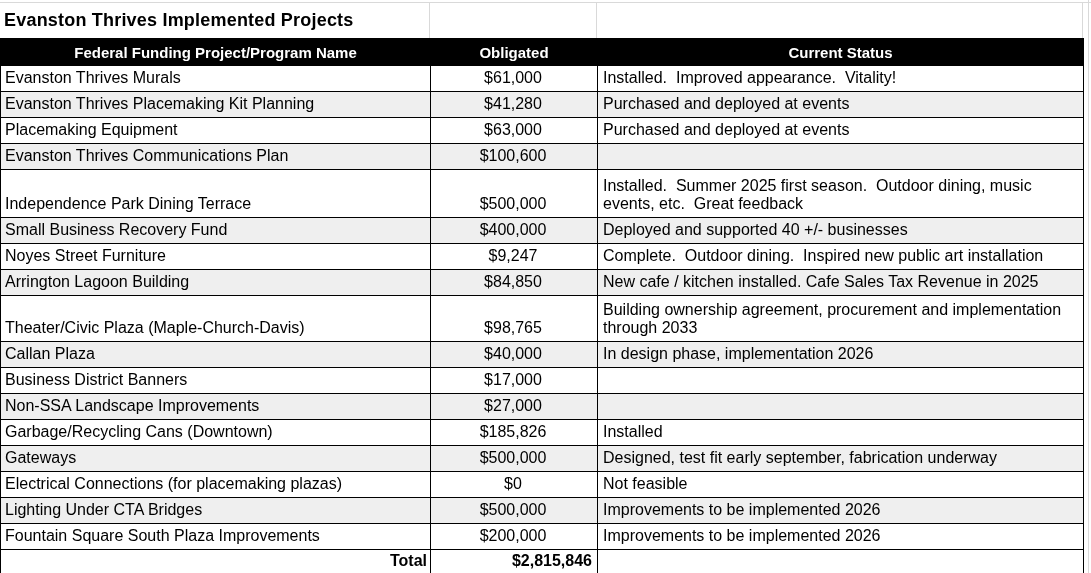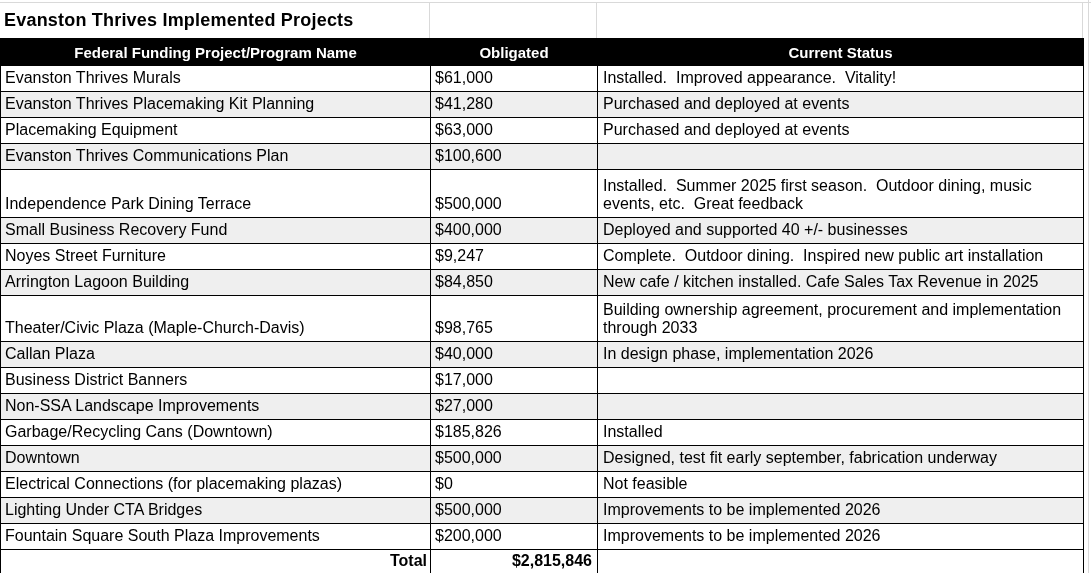--- a/index.html
+++ b/index.html
@@ -30,21 +30,21 @@
   .projects td{
     border:1px solid var(--grid-border);
     font-size:16px;line-height:18px;vertical-align:bottom;
     padding:2px 4px 4px 4px;overflow:hidden;
   }
   .projects tbody tr{height:26px;}
   .projects tbody tr.h48{height:48px;}
   .projects tbody tr.h46{height:46px;}
   .projects tbody tr:nth-child(even) td{background:var(--row-alt-bg);}
   td.name{text-align:left;}
-  td.obligated{text-align:left;padding-right:6px;}
+  td.obligated{text-align:center;padding-right:6px;}
   td.status{text-align:left;padding-left:5px;white-space:pre-wrap;}
   .projects tfoot tr{height:25px;}
   .projects tfoot td{font-weight:bold;background:#ffffff;}
   tfoot td.total-label{text-align:right;padding-right:3px;}
   tfoot td.total-value{text-align:right;padding-right:5px;}
 </style>
 </head>
 <body>
 
 <div class="sheet">
@@ -129,21 +129,21 @@
         <td class="name">Non-SSA Landscape Improvements</td>
         <td class="obligated">$27,000</td>
         <td class="status"></td>
       </tr>
       <tr>
         <td class="name">Garbage/Recycling Cans (Downtown)</td>
         <td class="obligated">$185,826</td>
         <td class="status">Installed</td>
       </tr>
       <tr>
-        <td class="name">Downtown</td>
+        <td class="name">Gateways</td>
         <td class="obligated">$500,000</td>
         <td class="status">Designed, test fit early september, fabrication underway</td>
       </tr>
       <tr>
         <td class="name">Electrical Connections (for placemaking plazas)</td>
         <td class="obligated">$0</td>
         <td class="status">Not feasible</td>
       </tr>
       <tr>
         <td class="name">Lighting Under CTA Bridges</td>

